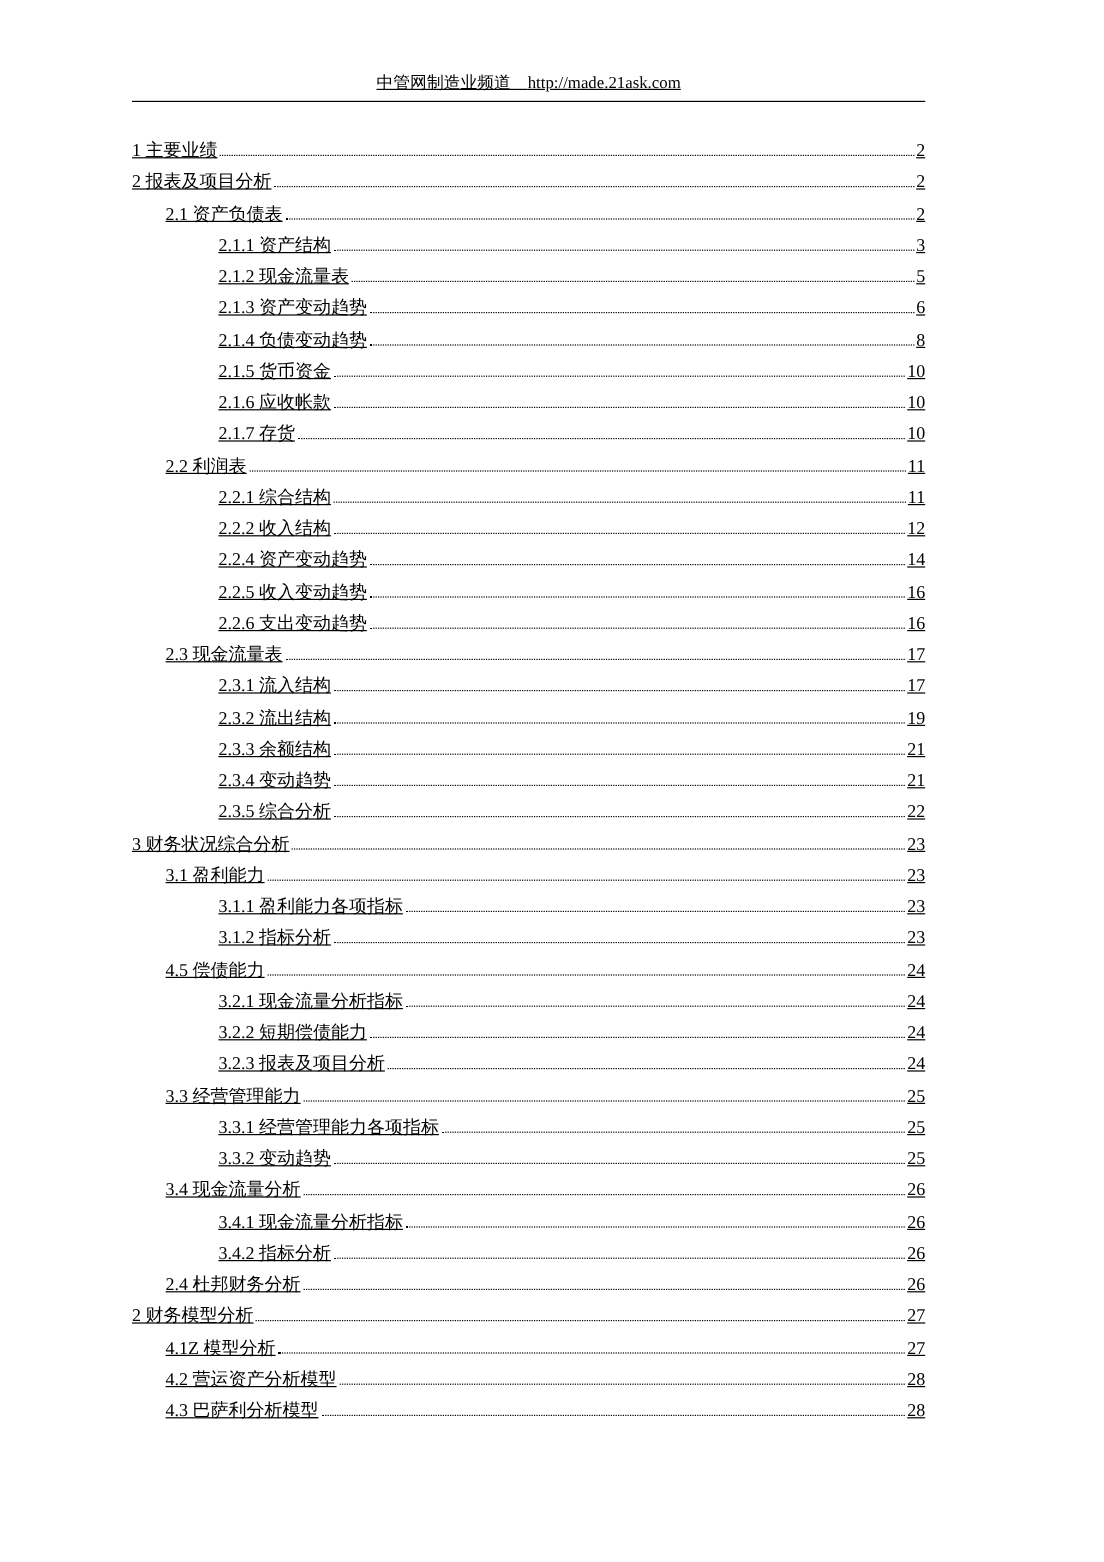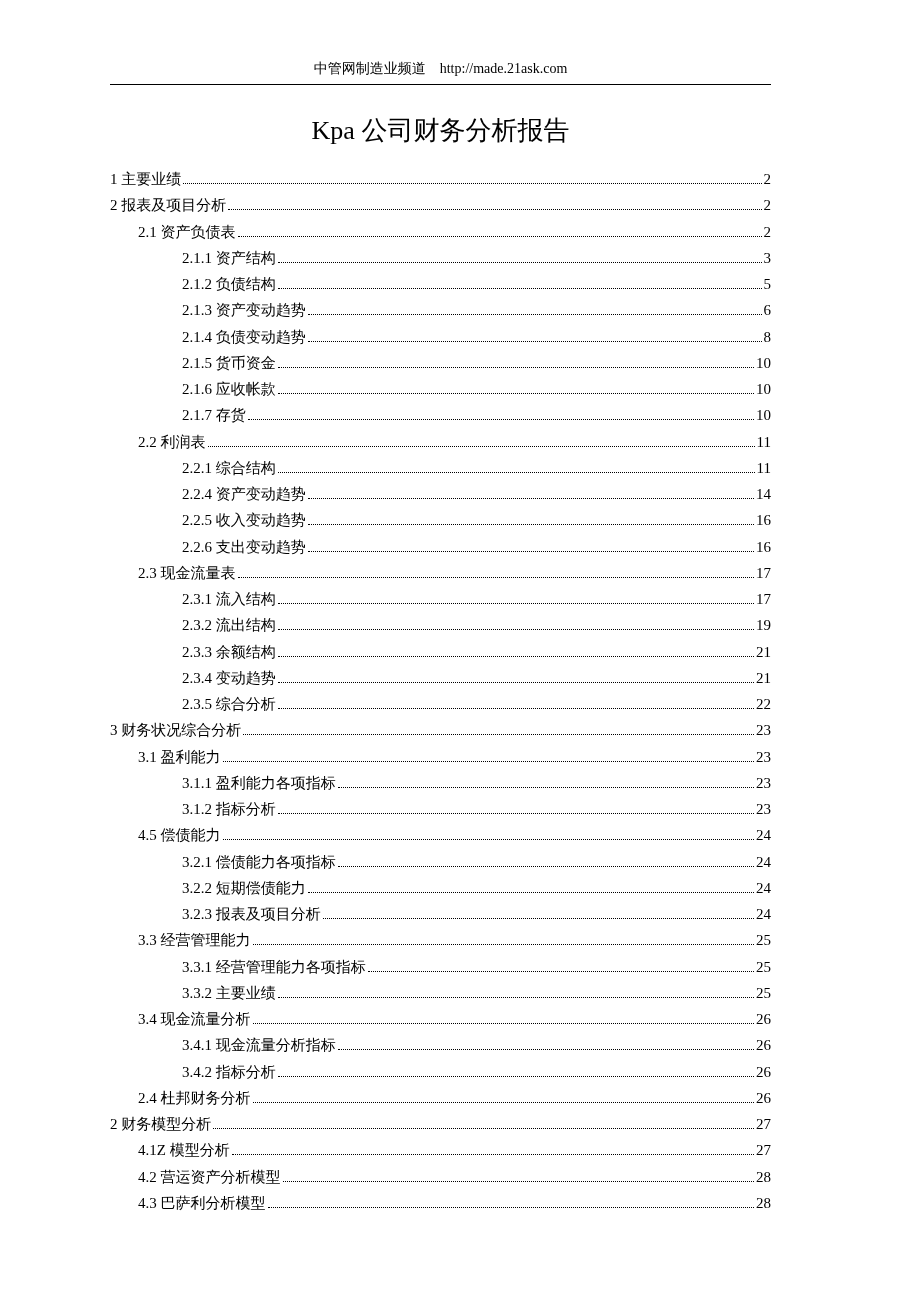--- a/index.html
+++ b/index.html
@@ -7,20 +7,21 @@
     padding: 0;
     background: #fff;
     font-family: "SimSun", "宋体", serif;
     color: #000;
     width: 920px;
   }
   .page {
     width: 881px;
     padding: 60px 110px 30px 110px;
     box-sizing: border-box;
+    text-decoration: underline;
   }
   .header {
     text-align: center;
     font-size: 14px;
     margin-bottom: 6px;
   }
   .header-line {
     border-bottom: 1px solid #000;
     margin-bottom: 28px;
   }
@@ -60,21 +61,20 @@
 
 <div class="page">
 
   <div class="header">
     <span>中管网制造业频道</span>
     &nbsp;&nbsp;
     <span>http://made.21ask.com</span>
   </div>
   <div class="header-line"></div>
 
-  <div class="title">Kpa 公司财务分析报告</div>
 
   <div class="toc" id="toc">
       <div class="toc-row indent-0">
         <span class="toc-label">1 主要业绩</span>
         <span class="toc-dots"></span>
         <span class="toc-page">2</span>
       </div>
       <div class="toc-row indent-0">
         <span class="toc-label">2 报表及项目分析</span>
         <span class="toc-dots"></span>
@@ -84,21 +84,21 @@
         <span class="toc-label">2.1 资产负债表</span>
         <span class="toc-dots"></span>
         <span class="toc-page">2</span>
       </div>
       <div class="toc-row indent-2">
         <span class="toc-label">2.1.1 资产结构</span>
         <span class="toc-dots"></span>
         <span class="toc-page">3</span>
       </div>
       <div class="toc-row indent-2">
-        <span class="toc-label">2.1.2 负债结构</span>
+        <span class="toc-label">2.1.2 现金流量表</span>
         <span class="toc-dots"></span>
         <span class="toc-page">5</span>
       </div>
       <div class="toc-row indent-2">
         <span class="toc-label">2.1.3 资产变动趋势</span>
         <span class="toc-dots"></span>
         <span class="toc-page">6</span>
       </div>
       <div class="toc-row indent-2">
         <span class="toc-label">2.1.4 负债变动趋势</span>
@@ -124,20 +124,25 @@
         <span class="toc-label">2.2 利润表</span>
         <span class="toc-dots"></span>
         <span class="toc-page">11</span>
       </div>
       <div class="toc-row indent-2">
         <span class="toc-label">2.2.1 综合结构</span>
         <span class="toc-dots"></span>
         <span class="toc-page">11</span>
       </div>
       <div class="toc-row indent-2">
+        <span class="toc-label">2.2.2 收入结构</span>
+        <span class="toc-dots"></span>
+        <span class="toc-page">12</span>
+      </div>
+      <div class="toc-row indent-2">
         <span class="toc-label">2.2.4 资产变动趋势</span>
         <span class="toc-dots"></span>
         <span class="toc-page">14</span>
       </div>
       <div class="toc-row indent-2">
         <span class="toc-label">2.2.5 收入变动趋势</span>
         <span class="toc-dots"></span>
         <span class="toc-page">16</span>
       </div>
       <div class="toc-row indent-2">
@@ -194,21 +199,21 @@
         <span class="toc-label">3.1.2 指标分析</span>
         <span class="toc-dots"></span>
         <span class="toc-page">23</span>
       </div>
       <div class="toc-row indent-1">
         <span class="toc-label">4.5 偿债能力</span>
         <span class="toc-dots"></span>
         <span class="toc-page">24</span>
       </div>
       <div class="toc-row indent-2">
-        <span class="toc-label">3.2.1 偿债能力各项指标</span>
+        <span class="toc-label">3.2.1 现金流量分析指标</span>
         <span class="toc-dots"></span>
         <span class="toc-page">24</span>
       </div>
       <div class="toc-row indent-2">
         <span class="toc-label">3.2.2 短期偿债能力</span>
         <span class="toc-dots"></span>
         <span class="toc-page">24</span>
       </div>
       <div class="toc-row indent-2">
         <span class="toc-label">3.2.3 报表及项目分析</span>
@@ -219,21 +224,21 @@
         <span class="toc-label">3.3 经营管理能力</span>
         <span class="toc-dots"></span>
         <span class="toc-page">25</span>
       </div>
       <div class="toc-row indent-2">
         <span class="toc-label">3.3.1 经营管理能力各项指标</span>
         <span class="toc-dots"></span>
         <span class="toc-page">25</span>
       </div>
       <div class="toc-row indent-2">
-        <span class="toc-label">3.3.2 主要业绩</span>
+        <span class="toc-label">3.3.2 变动趋势</span>
         <span class="toc-dots"></span>
         <span class="toc-page">25</span>
       </div>
       <div class="toc-row indent-1">
         <span class="toc-label">3.4 现金流量分析</span>
         <span class="toc-dots"></span>
         <span class="toc-page">26</span>
       </div>
       <div class="toc-row indent-2">
         <span class="toc-label">3.4.1 现金流量分析指标</span>

